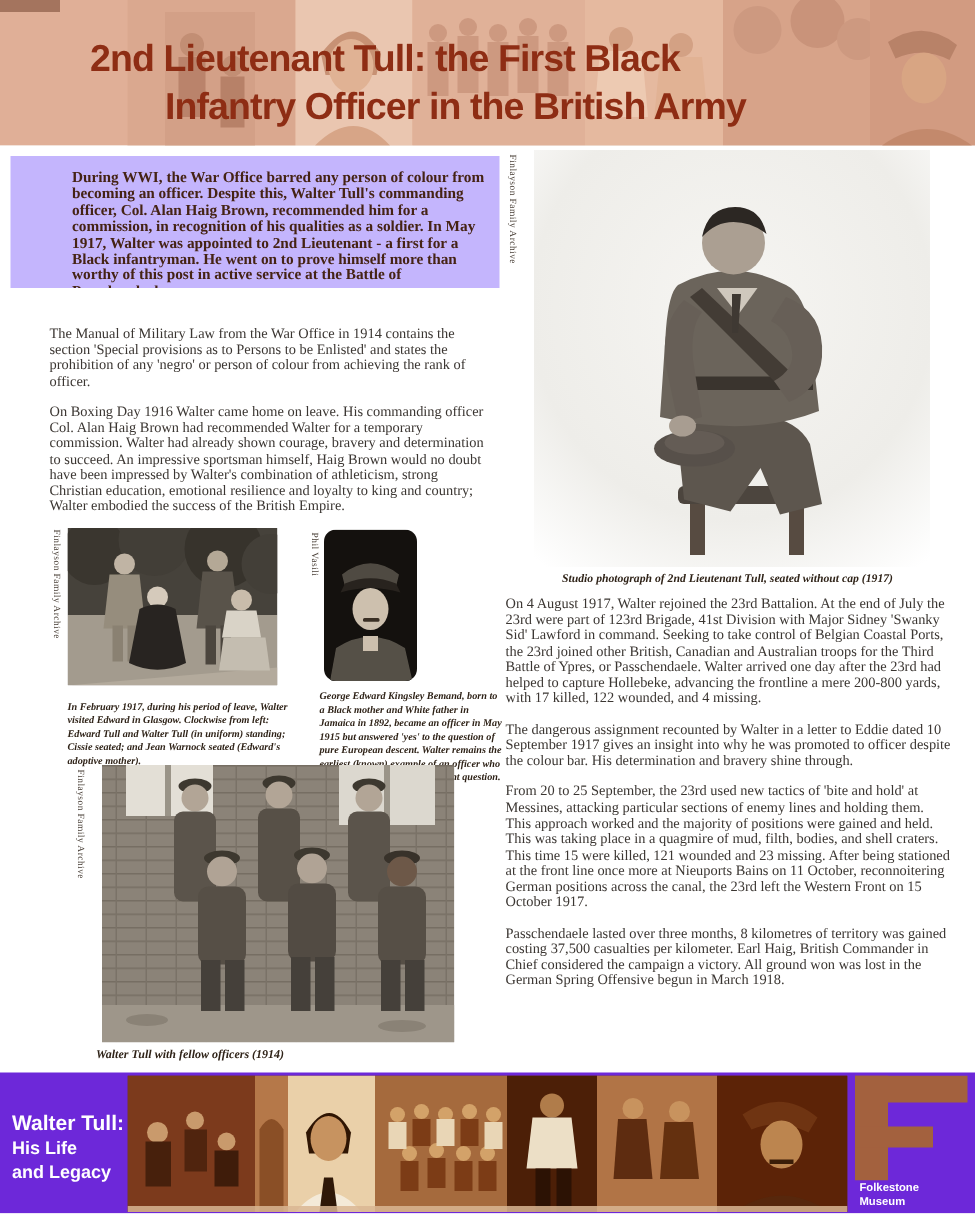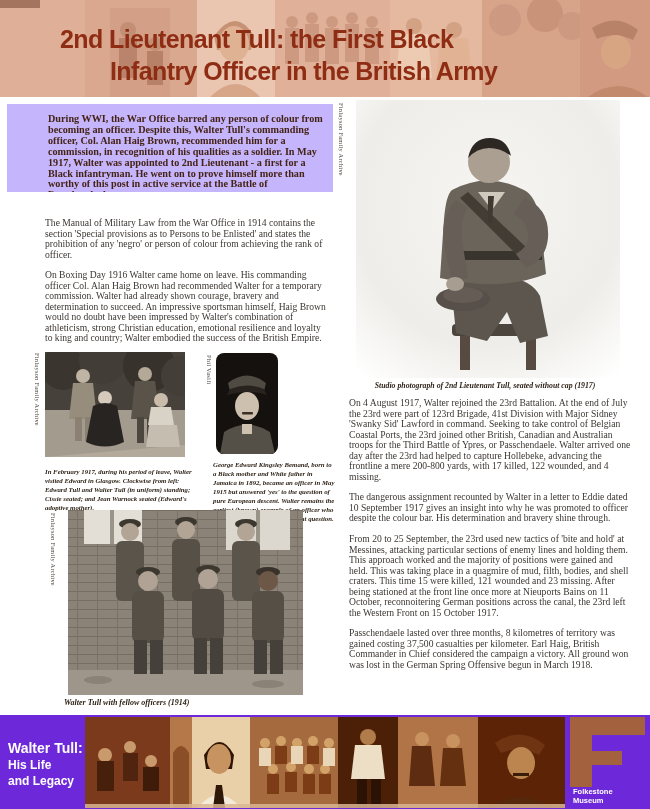--- a/index.html
+++ b/index.html
@@ -14,21 +14,21 @@
   .title.t1{left:44px;top:27px;margin-left:16px;}
   .title.t2{left:110px;top:59px;}
 
   
   .intro{position:absolute;left:7px;top:104px;width:326px;height:88px;background:#c4b5fd;
          box-sizing:border-box;padding:10px 4px 0 41px;overflow:hidden;}
   .intro p{margin:0;font-weight:bold;font-size:10.2px;line-height:10.9px;color:#452314;}
 
   
   .bodytext{position:absolute;font-size:9.6px;line-height:10.55px;color:#3b3632;text-align:left;}
-  .bodytext p{margin:0 0 10px 12px;font-family:Liberation Serif, serif;}
+  .bodytext p{margin:0 0 10px 0;font-family:Liberation Serif, serif;}
   .left-text{left:33px;top:218px;width:294px;}
   .right-text{left:337px;top:398px;width:297px;}
 
   
   .photo{position:absolute;overflow:hidden;}
   .photo svg{display:block;}
   .photo-family{left:45px;top:352px;width:140px;height:105px;}
   .photo-bemand{left:216px;top:353px;width:62px;height:101px;border-radius:8px;}
   .photo-group{left:68px;top:510px;width:235px;height:185px;}
   .photo-studio{left:356px;top:100px;width:264px;height:278px;}

